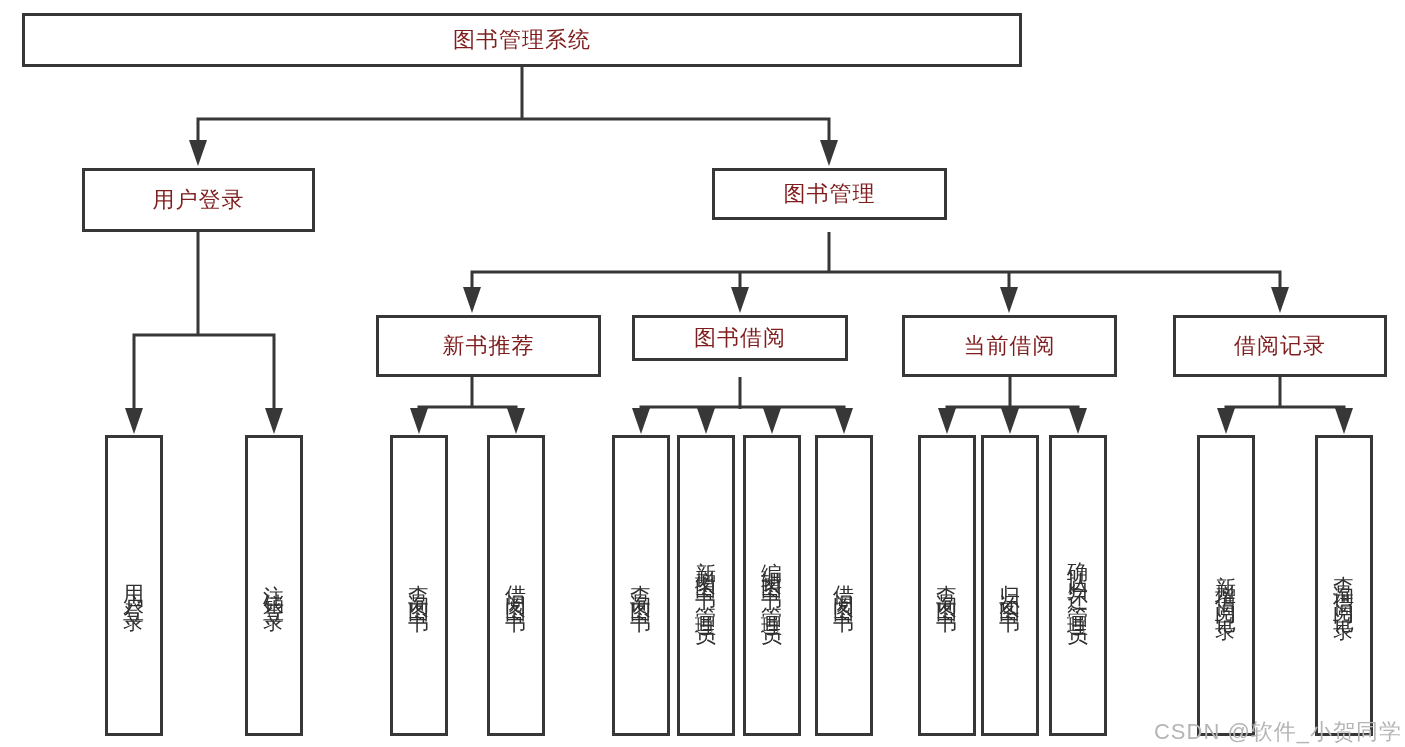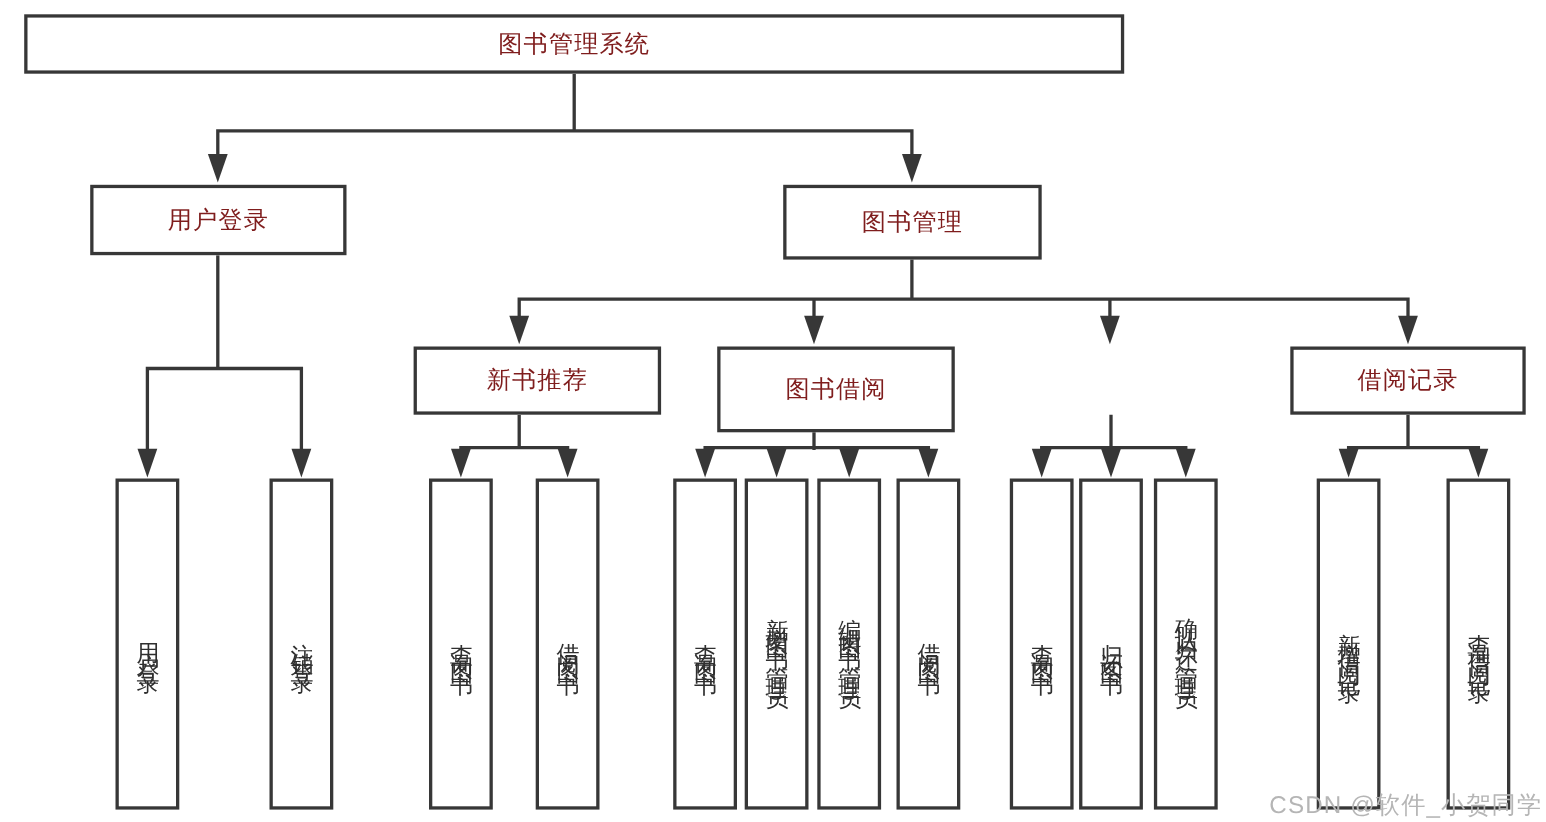--- a/index.html
+++ b/index.html
@@ -110,29 +110,32 @@
     </g>
   </svg>
 
   <div class="node" style="left:22px; top:13px; width:1000px; height:54px;">
     <span>图书管理系统</span>
   </div>
 
   <div class="node" style="left:82px; top:168px; width:233px; height:64px;">
     <span>用户登录</span>
   </div>
-  <div class="node" style="left:712px; top:168px; width:235px; height:68px;">
+  <div class="node" style="left:712px; top:168px; width:235px; height:52px;">
     <span>图书管理</span>
   </div>
 
   <div class="node" style="left:376px; top:315px; width:225px; height:62px;">
     <span>新书推荐</span>
   </div>
-  <div class="node" style="left:632px; top:315px; width:216px; height:78px;margin-left:20px;">
+  <div class="node" style="left:632px; top:315px; width:216px; height:46px;">
     <span>图书借阅</span>
+  </div>
+  <div class="node" style="left:902px; top:315px; width:215px; height:62px;">
+    <span>当前借阅</span>
   </div>
   <div class="node" style="left:1173px; top:315px; width:214px; height:62px;">
     <span>借阅记录</span>
   </div>
 
   <div class="leaf" style="left:105px;">
     <span>用户登录</span>
   </div>
   <div class="leaf" style="left:245px;">
     <span>注销登录</span>

